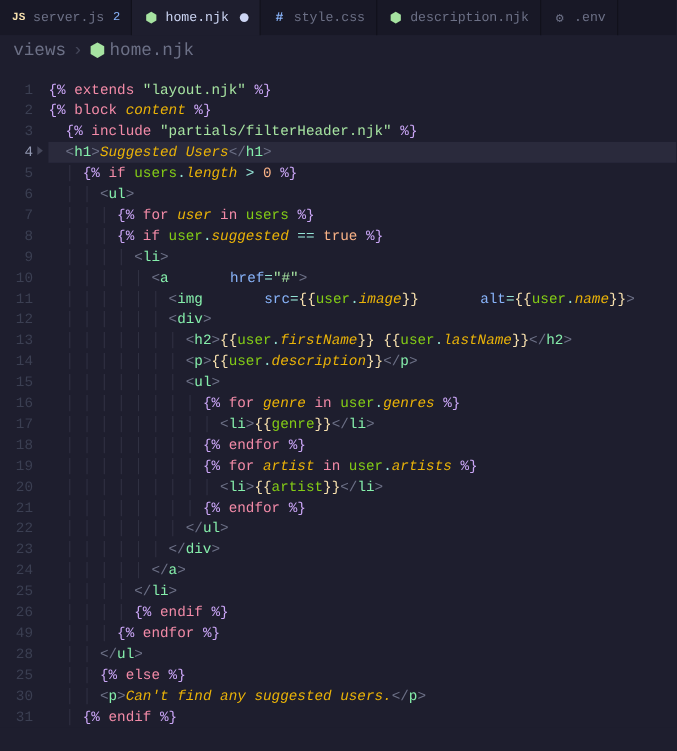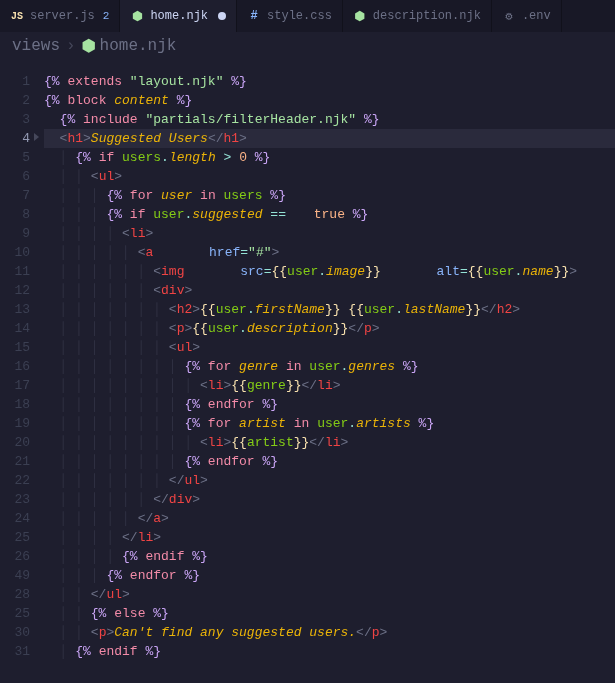--- a/index.html
+++ b/index.html
@@ -61,31 +61,31 @@
 .gutter .ln { height: 19px; line-height: 19px; }
 .gutter .ln.active { color: #9399b2; }
 .code {
   flex: 1;
   padding-top: 12px;
   position: relative;
 }
 .line { height: 19px; line-height: 19px; white-space: pre; position: relative; }
 .line.hl { background: #2a2a3c; }
 .indent-guide { color: #313244; }
-.c-tag { color: #ef4444; }
+.c-tag { color: #86efac; }
 .c-bracket { color: #6c7086; }
 .c-njk { color: #cba6f7; }
 .c-kw { color: #f38ba8; }
 .c-str { color: #a6e3a1; }
 .c-attr { color: #89b4fa; margin-left: 48px; }
 .c-text { color: #eab308; font-style: italic; }
 .c-var { color: #84cc16; }
 .c-op { color: #94e2d5; }
 .c-num { color: #fab387; }
-.c-bool { color: #fab387; margin-left: 20px; }
+.c-bool { color: #fab387; }
 .c-brace { color: #f9e2af; }
 .icon-njk { color: #a6e3a1; font-weight: bold; }
 .icon-js { color: #f9e2af; font-weight: bold; font-size: 10px; }
 .icon-css { color: #89b4fa; font-weight: bold; }
 .icon-env { color: #6c7086; }
 .caret-mark { position: absolute; left: -10px; top: 4px; width: 0; height: 0; border-top: 4px solid transparent; border-bottom: 4px solid transparent; border-left: 5px solid #45475a; }
 </style>
 </head>
 <body>
 

